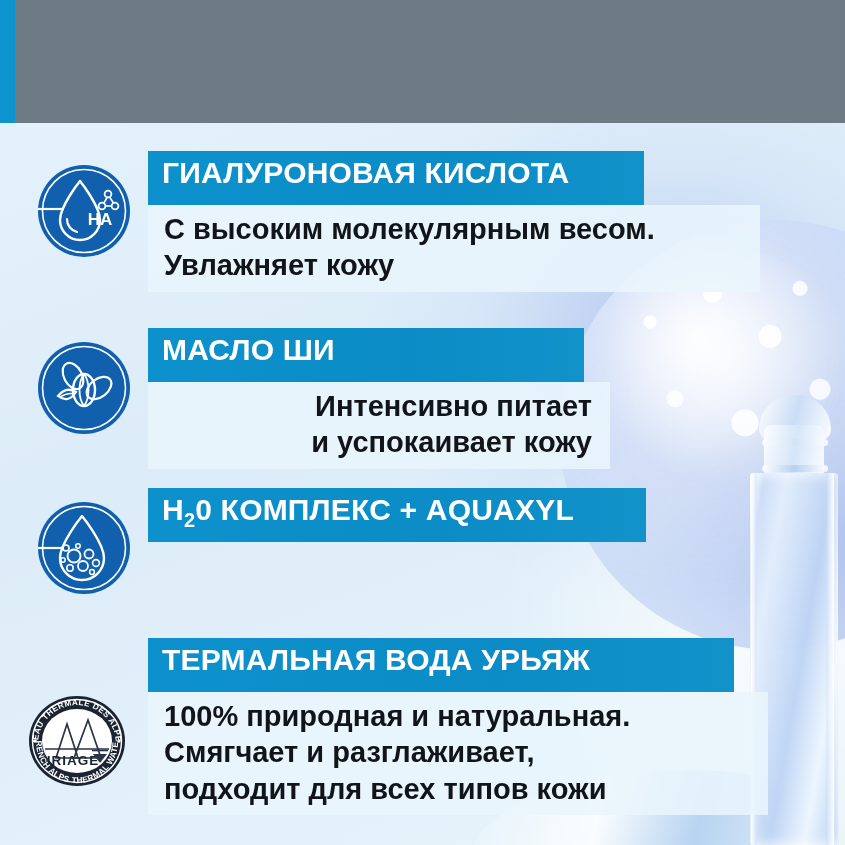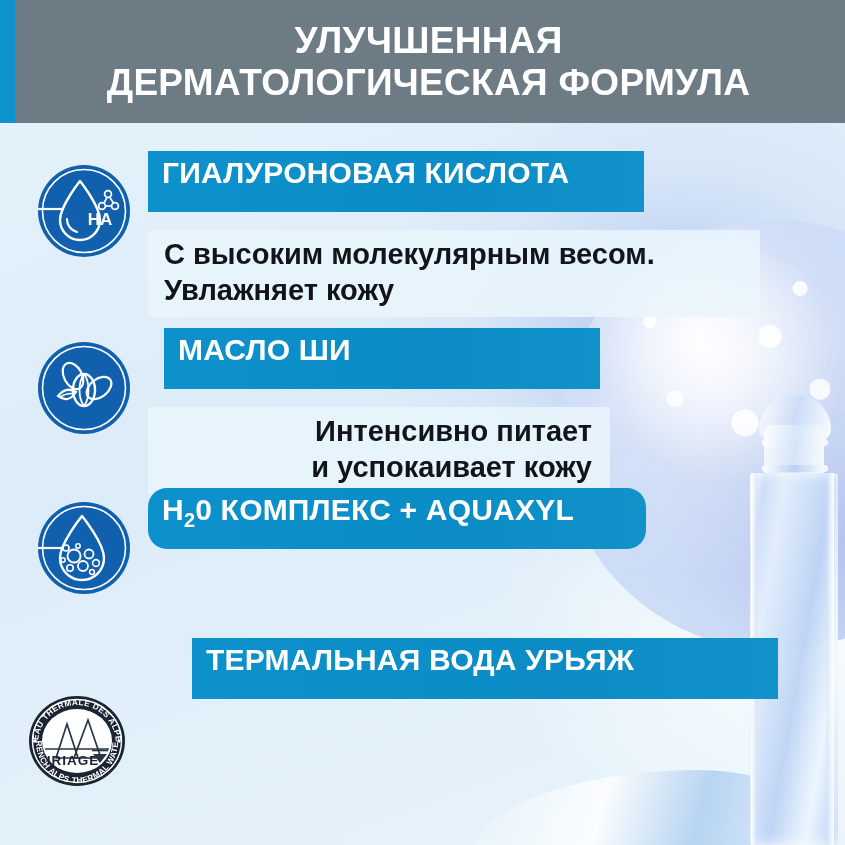--- a/index.html
+++ b/index.html
@@ -73,31 +73,31 @@
   .row-3{top:365px;}
   .row-4{top:515px;}
 
   .icon-wrap{position:absolute;left:36px;top:12px;width:96px;height:96px;}
   .row-4 .icon-wrap{left:22px;top:48px;width:110px;height:110px;}
 
   .text-col{position:absolute;left:148px;top:0;}
 
   .title-bar{display:inline-block;background:linear-gradient(90deg,#0d91cc 0%,#0b8cc6 60%,#1192c9 100%);
     color:#ffffff;font-size:30px;font-weight:700;letter-spacing:.2px;
-    padding:6px 12px 23px 14px;white-space:nowrap;line-height:1.05;}
+    padding:6px 12px 16px 14px;white-space:nowrap;line-height:1.05;}
   .title-bar sub{font-size:20px;vertical-align:baseline;position:relative;top:7px;}
 
-  .body-panel{background:rgba(233,245,252,.88);display:inline-block;padding:6px 18px 8px 16px;margin-top:18px;}
+  .body-panel{background:rgba(233,245,252,.88);display:inline-block;padding:6px 18px 8px 16px;margin-top:0;}
   .body-text{color:#111418;font-size:29px;font-weight:700;line-height:1.26;white-space:pre-line;}
 
   
   .tb-w1{min-width:470px;}
-  .tb-w2{min-width:410px;margin-left:16px;}
-  .tb-w3{min-width:472px;border-radius:19px;}
-  .tb-w4{min-width:560px;margin-left:44px;}
+  .tb-w2{min-width:410px;}
+  .tb-w3{min-width:472px;}
+  .tb-w4{min-width:560px;}
 
   .bp-w1{min-width:578px;}
   .bp-w2{min-width:428px;text-align:right;}
   .bp-w3{min-width:492px;}
   .bp-w4{min-width:586px;}
 
   svg{display:block;}
 </style>
 </head>
 <body>
@@ -114,24 +114,20 @@
     <div class="amp-ring" style="top:44px"></div>
     <div class="amp-neck"></div>
     <div class="amp-ring" style="top:70px"></div>
     <div class="amp-body"></div>
     <div class="amp-glassL"></div>
     <div class="amp-glassR"></div>
   </div>
 
   <div class="header">
     <div class="header-accent"></div>
-    <div class="header-title">
-      <span>УЛУЧШЕННАЯ</span>
-      <span class="l2">ДЕРМАТОЛОГИЧЕСКАЯ ФОРМУЛА</span>
-    </div>
   </div>
 
   <div class="features">
 
     <div class="row row-1">
       <div class="icon-wrap">
         <svg viewBox="0 0 96 96" width="96" height="96">
           <circle cx="48" cy="48" r="46" fill="#1060ae"></circle>
           <circle cx="48" cy="48" r="41.5" fill="none" stroke="#ffffff" stroke-width="1.6"></circle>
           <path d="M44 18 C44 18 24 43 24 57 a20 20 0 0 0 40 0 C64 43 44 18 44 18 Z" fill="none" stroke="#ffffff" stroke-width="2.4" stroke-linejoin="round"></path>
@@ -222,17 +218,22 @@
           </text>
           <text font-family="Liberation Sans, sans-serif" font-size="8.2" font-weight="700" fill="#ffffff" letter-spacing=".4">
             <textPath href="#arcBot" startOffset="50%" text-anchor="middle">FRENCH ALPS THERMAL WATER</textPath>
           </text>
           <circle cx="13" cy="55" r="1.8" fill="#ffffff"></circle>
           <circle cx="97" cy="55" r="1.8" fill="#ffffff"></circle>
         </svg>
       </div>
       <div class="text-col">
         <div class="title-bar tb-w4">ТЕРМАЛЬНАЯ ВОДА УРЬЯЖ</div>
+        <div class="body-panel bp-w4">
+          <div class="body-text">100% природная и натуральная.
+Смягчает и разглаживает,
+подходит для всех типов кожи</div>
+        </div>
       </div>
     </div>
 
   </div>
 </div>
 
 </body></html>

